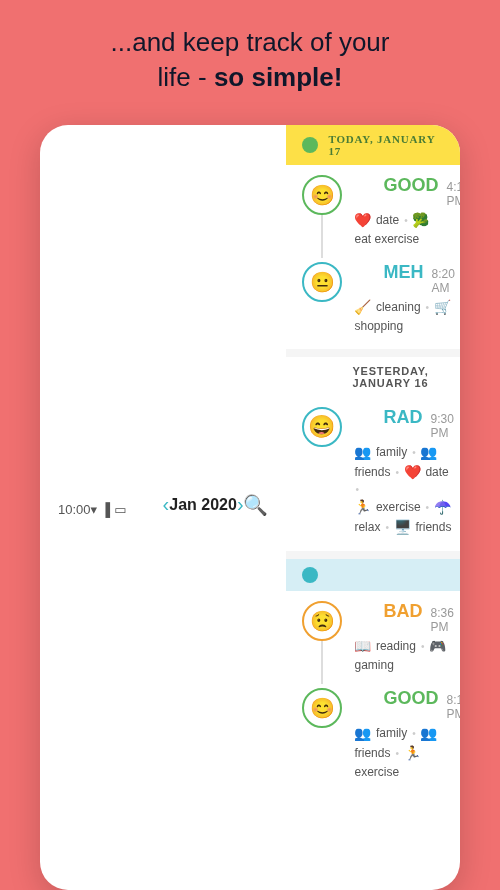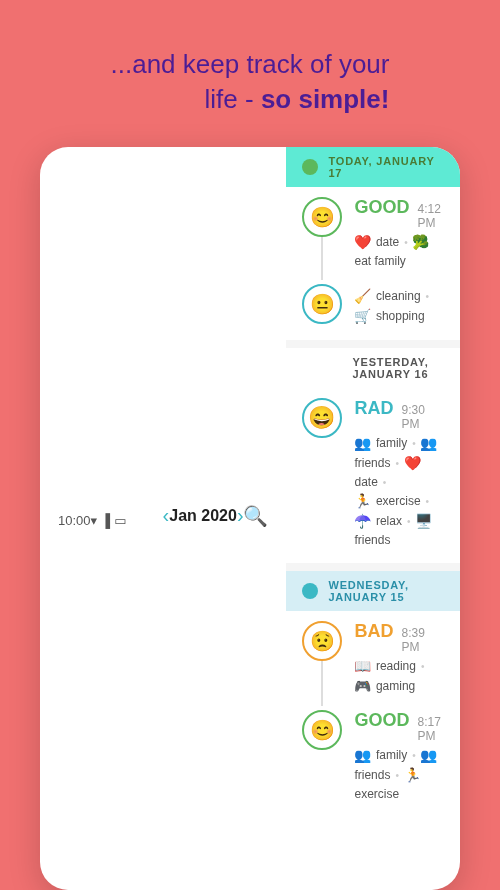--- a/index.html
+++ b/index.html
@@ -8,23 +8,23 @@
       height: 890px;
       background-color: #f07070;
       font-family: 'Segoe UI', Arial, sans-serif;
       overflow: hidden;
       display: flex;
       flex-direction: column;
       align-items: center;
     }
 
     .header-text {
-      text-align: right;
-      color: #4c1d95;
-      padding: 47px 30px 30px 30px;
+      text-align: center;
+      color: #0f172a;
+      padding: 25px 30px 30px 30px;
       font-size: 26px;
       line-height: 1.35;
       font-weight: 400;
     }
     .header-text strong {
       font-weight: 800;
     }
 
     .phone-mockup {
       width: 420px;
@@ -84,21 +84,22 @@
       margin-bottom: 0;
     }
 
     .day-header {
       display: flex;
       align-items: center;
       padding: 8px 16px;
       gap: 10px;
     }
     .day-header.today {
-      background: #5eead4;
+      background: #fde047;
+      font-family: Liberation Serif, serif;
     }
     .day-header.wednesday {
       background: #d6eef5;
     }
     .day-header.yesterday {
       background: white;
     }
 
     .day-dot {
       width: 16px;
@@ -164,20 +165,21 @@
       flex: 1;
     }
     .entry-mood-line {
       display: flex;
       align-items: baseline;
       gap: 8px;
     }
     .mood-label {
       font-size: 18px;
       font-weight: 700;
+      margin-left: 29px;
     }
     .mood-label.good { color: #5cb85c; }
     .mood-label.meh { color: #3bb8c4; }
     .mood-label.rad { color: #3bb8c4; }
     .mood-label.bad { color: #f0a030; }
 
     .entry-time {
       font-size: 12px;
       color: #999;
     }
@@ -251,28 +253,32 @@
           <div class="entry-content">
             <div class="entry-mood-line">
               <span class="mood-label good">GOOD</span>
               <span class="entry-time">4:12 PM</span>
             </div>
             <div class="entry-tags">
               <span class="tag-icon">❤️</span>
               <span class="tag">date</span>
               <span class="tag-dot">•</span>
               <span class="tag-icon">🥦</span>
-              <span class="tag">eat family</span>
+              <span class="tag">eat exercise</span>
             </div>
           </div>
         </div>
 
         <div class="entry">
           <div class="emoji-circle meh">😐</div>
           <div class="entry-content">
+            <div class="entry-mood-line">
+              <span class="mood-label meh">MEH</span>
+              <span class="entry-time">8:20 AM</span>
+            </div>
             <div class="entry-tags">
               <span class="tag-icon">🧹</span>
               <span class="tag">cleaning</span>
               <span class="tag-dot">•</span>
               <span class="tag-icon">🛒</span>
               <span class="tag">shopping</span>
             </div>
           </div>
         </div>
       </div>
@@ -317,31 +323,30 @@
           </div>
         </div>
       </div>
     </div>
 
     <div class="section-divider"></div>
 
     <div class="day-section">
       <div class="day-header wednesday">
         <div class="day-dot teal"></div>
-        <span class="day-label">WEDNESDAY, JANUARY 15</span>
       </div>
       <div class="entries-container">
 
         <div class="entry">
           <div class="entry-connector"></div>
           <div class="emoji-circle bad">😟</div>
           <div class="entry-content">
             <div class="entry-mood-line">
               <span class="mood-label bad">BAD</span>
-              <span class="entry-time">8:39 PM</span>
+              <span class="entry-time">8:36 PM</span>
             </div>
             <div class="entry-tags">
               <span class="tag-icon">📖</span>
               <span class="tag">reading</span>
               <span class="tag-dot">•</span>
               <span class="tag-icon">🎮</span>
               <span class="tag">gaming</span>
             </div>
           </div>
         </div>

